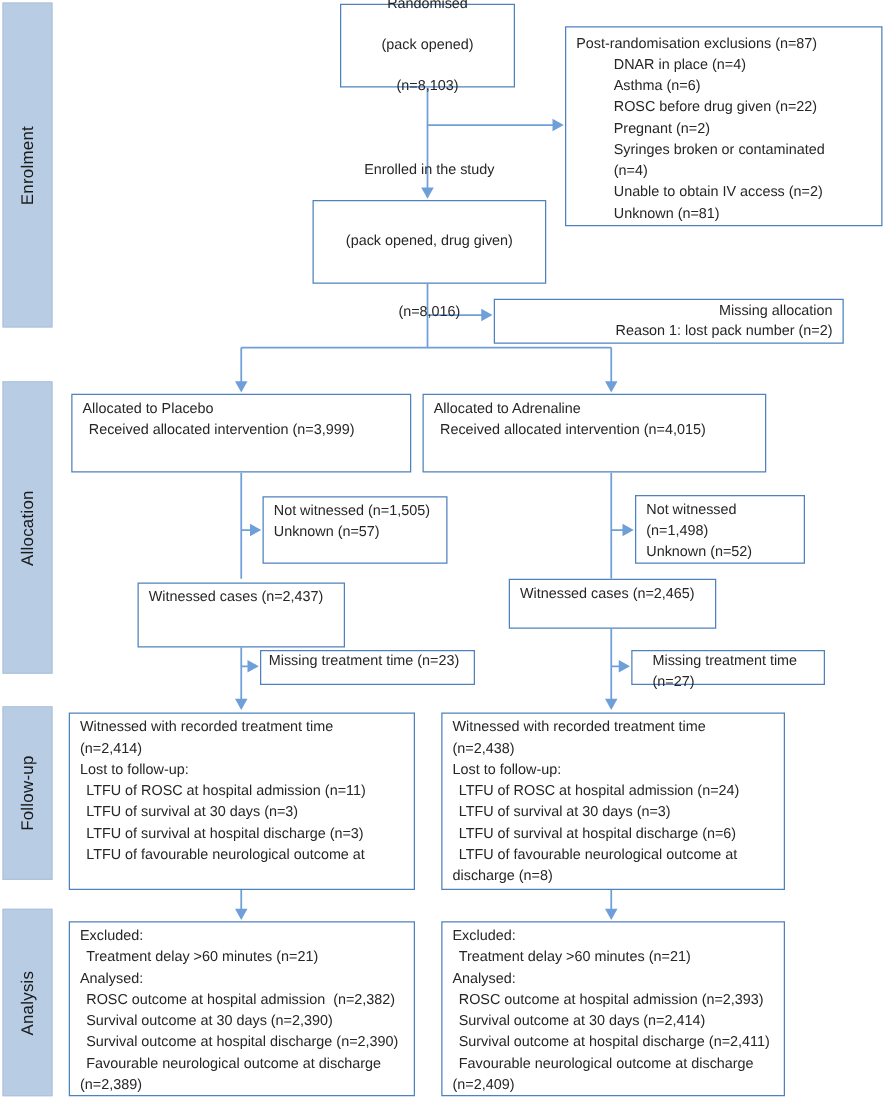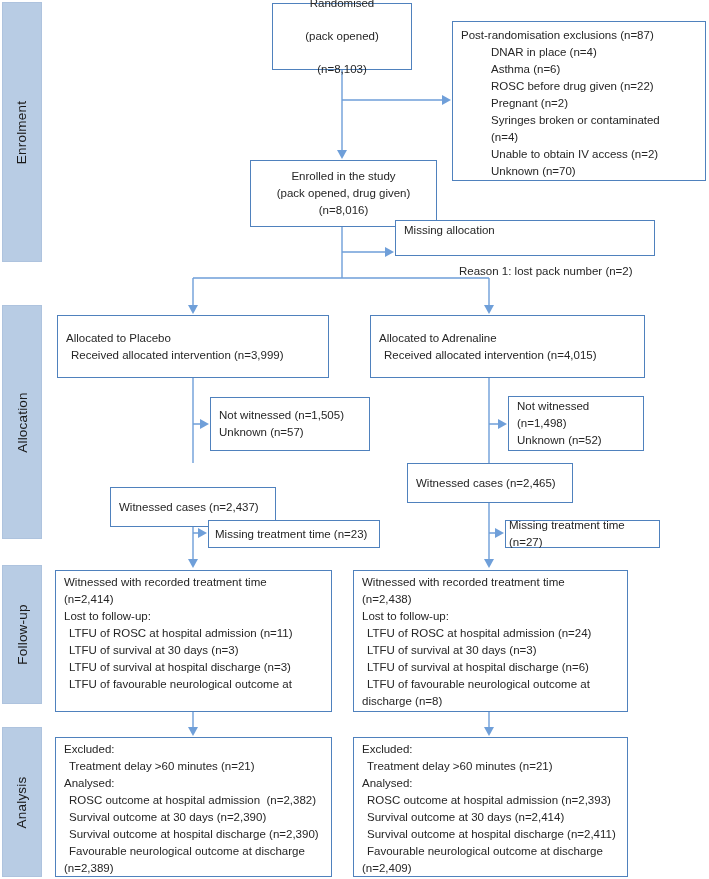--- a/index.html
+++ b/index.html
@@ -25,25 +25,25 @@
   .stage span{
     transform:rotate(-90deg);white-space:nowrap;font-size:13.5px;
     color:var(--sidebar-text);letter-spacing:0.2px;
   }
   .box{
     position:absolute;background:#ffffff;border:1.5px solid var(--box-border);
     font-size:11.5px;line-height:17px;color:var(--text);
     padding:3px 8px;box-sizing:border-box;
   }
   .center{display:flex;flex-direction:column;justify-content:center;text-align:center;}
-  .vcenter{display:flex;flex-direction:column;justify-content:center;}
+  .vcenter{display:flex;flex-direction:column;}
   .line{white-space:pre-wrap;}
   .ind1{padding-left:5px;}
   .ind2{padding-left:30px;}
-  .ind3{padding-left:55px;margin-top:25px;}
+  .ind3{padding-left:55px;}
 </style>
 </head>
 <body>
 
 <div id="canvas">
 
   <svg id="connectors" viewBox="0 0 709 879" xmlns="http://www.w3.org/2000/svg">
     <path fill="none" stroke="currentColor" stroke-width="1.4" d="
       M342,70 V153 M342,100 H443
       M342,227 V278 M342,252 H386
@@ -91,63 +91,63 @@
 
   <div class="box" style="left:452px;top:21px;width:254px;height:160px;padding-top:5px;">
     <div class="line">Post-randomisation exclusions (n=87)</div>
     <div class="line ind2">DNAR in place (n=4)</div>
     <div class="line ind2">Asthma (n=6)</div>
     <div class="line ind2">ROSC before drug given (n=22)</div>
     <div class="line ind2">Pregnant (n=2)</div>
     <div class="line ind2">Syringes broken or contaminated</div>
     <div class="line ind2">(n=4)</div>
     <div class="line ind2">Unable to obtain IV access (n=2)</div>
-    <div class="line ind2">Unknown (n=70)</div>
+    <div class="line ind2">Unknown (n=81)</div>
   </div>
 
-  <div class="box center" style="left:250px;top:160px;width:187px;height:67px;">
+  <div class="box center" style="left:250px;top:160px;width:187px;height:67px;gap:40px;">
     <div class="line">Enrolled in the study</div>
     <div class="line">(pack opened, drug given)</div>
     <div class="line">(n=8,016)</div>
   </div>
 
-  <div class="box" style="left:395px;top:220px;width:260px;height:36px;padding-top:1px;line-height:16px;">
+  <div class="box" style="left:395px;top:239px;width:280px;height:36px;padding-top:1px;line-height:16px;text-align:right;">
     <div class="line">Missing allocation</div>
     <div class="line ind3">Reason 1: lost pack number (n=2)</div>
   </div>
 
   <div class="box vcenter" style="left:57px;top:315px;width:272px;height:63px;">
     <div class="line">Allocated to Placebo</div>
     <div class="line ind1">Received allocated intervention (n=3,999)</div>
   </div>
-  <div class="box vcenter" style="left:370px;top:315px;width:275px;height:63px;">
+  <div class="box vcenter" style="left:338px;top:315px;width:275px;height:63px;">
     <div class="line">Allocated to Adrenaline</div>
     <div class="line ind1">Received allocated intervention (n=4,015)</div>
   </div>
 
-  <div class="box vcenter" style="left:210px;top:397px;width:160px;height:54px;">
+  <div class="box vcenter" style="left:210px;top:397px;width:148px;height:54px;">
     <div class="line">Not witnessed (n=1,505)</div>
     <div class="line">Unknown (n=57)</div>
   </div>
   <div class="box vcenter" style="left:508px;top:396px;width:136px;height:55px;">
     <div class="line">Not witnessed (n=1,498)</div>
     <div class="line">Unknown (n=52)</div>
   </div>
 
-  <div class="box vcenter" style="left:110px;top:487px;width:166px;height:40px;">
+  <div class="box vcenter" style="left:110px;top:466px;width:166px;height:52px;">
     <div class="line">Witnessed cases (n=2,437)</div>
   </div>
   <div class="box vcenter" style="left:407px;top:463px;width:166px;height:40px;">
     <div class="line">Witnessed cases (n=2,465)</div>
   </div>
 
   <div class="box vcenter" style="left:208px;top:520px;width:172px;height:28px;padding:0 6px;">
     <div class="line">Missing treatment time (n=23)</div>
   </div>
-  <div class="box vcenter" style="left:505px;top:520px;width:155px;height:28px;padding:0 3px;">
+  <div class="box vcenter" style="left:505px;top:520px;width:155px;height:28px;padding:0 16px;">
     <div class="line">Missing treatment time (n=27)</div>
   </div>
 
   <div class="box" style="left:55px;top:570px;width:277px;height:142px;">
     <div class="line">Witnessed with recorded treatment time</div>
     <div class="line">(n=2,414)</div>
     <div class="line">Lost to follow-up:</div>
     <div class="line ind1">LTFU of ROSC at hospital admission (n=11)</div>
     <div class="line ind1">LTFU of survival at 30 days (n=3)</div>
     <div class="line ind1">LTFU of survival at hospital discharge (n=3)</div>

